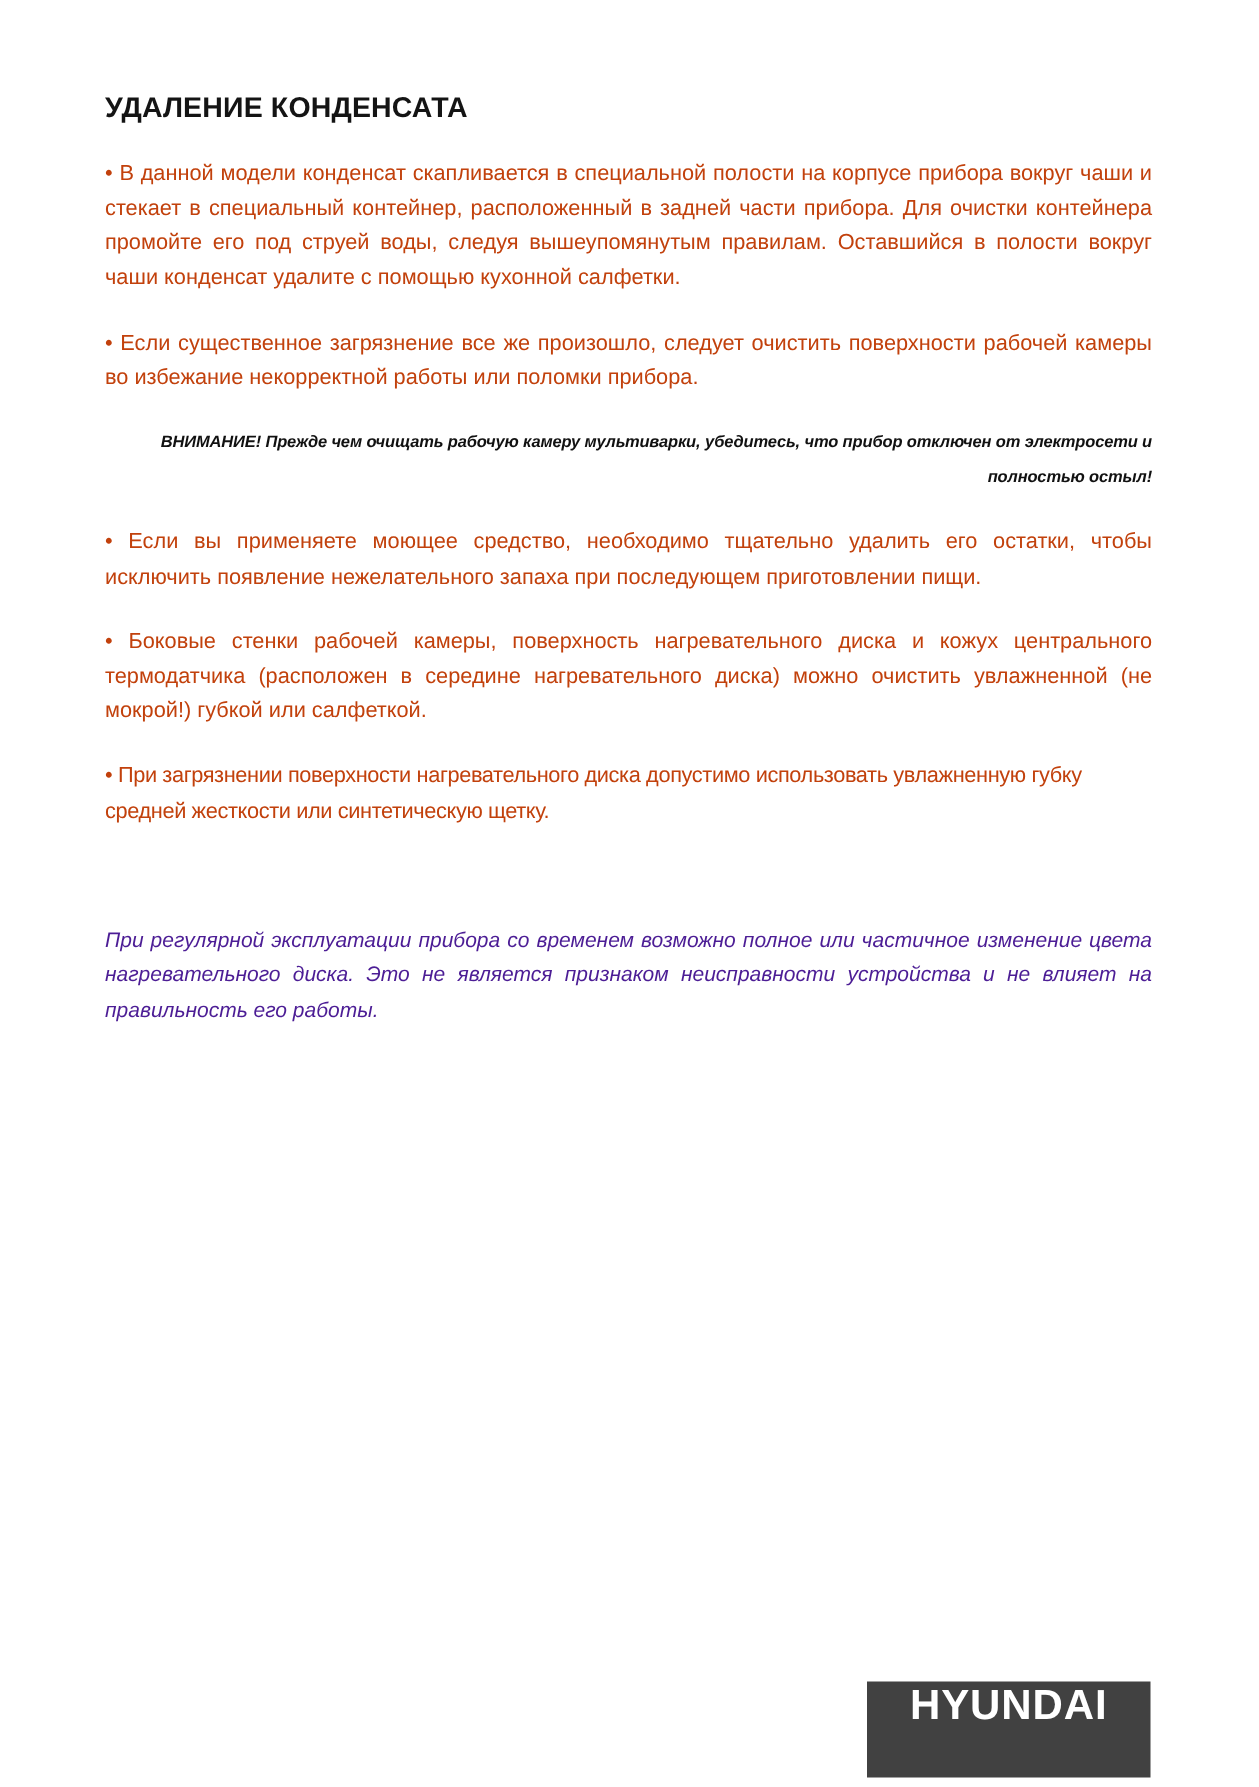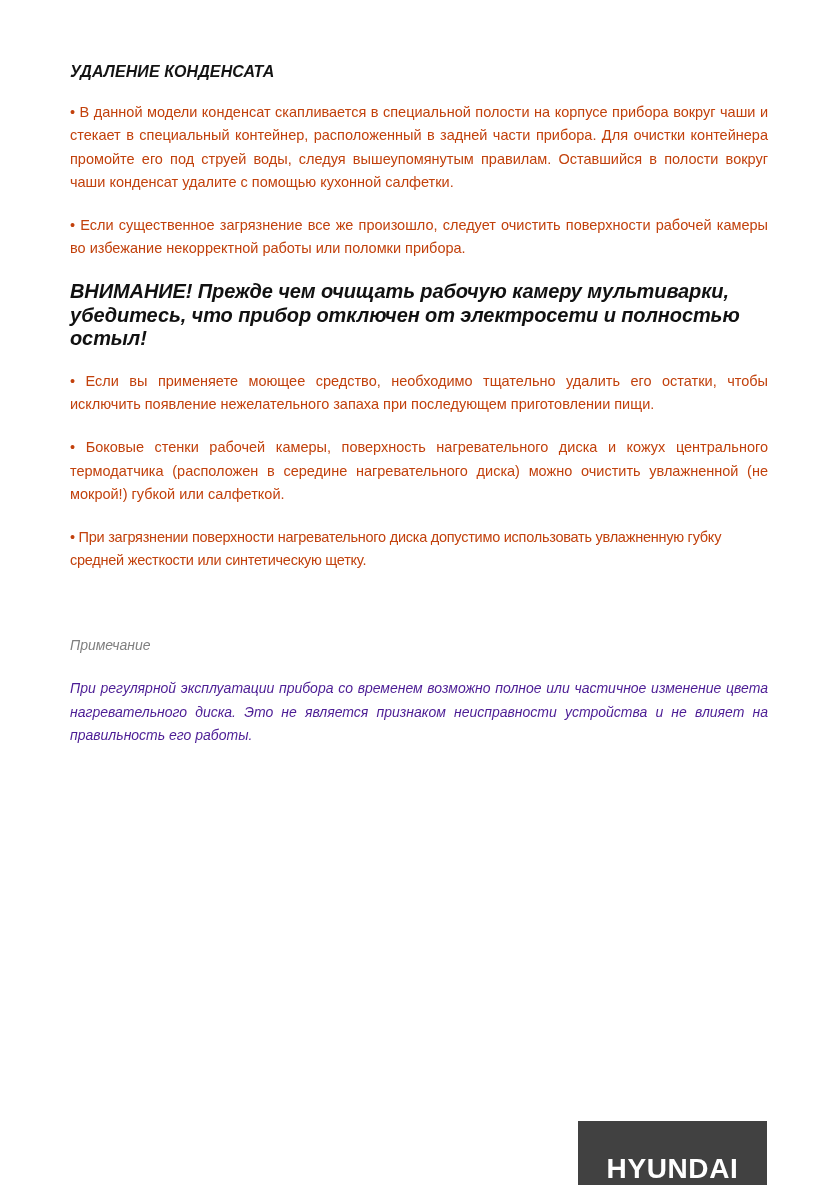--- a/index.html
+++ b/index.html
@@ -19,51 +19,50 @@
     overflow: hidden;
     box-sizing: border-box;
   }
   .content {
     position: absolute;
     left: 70px;
     top: 62px;
     width: 698px;
   }
   h2.section-heading {
-    font-size: 16px;
+    font-size: 19px;
     font-weight: bold;
     letter-spacing: 0.1px;
     margin: 0 0 20px 0;
     line-height: 1.2;
     color: #141414;
-    font-style: italic;
   }
   h2.section-heading.spaced-top {
     margin-top: 26px;
   }
   p.body-par {
     font-size: 14.5px;
     line-height: 23.2px;
     margin: 0 0 20px 0;
     text-align: justify;
     color: #c2410c;
     font-weight: 500;
   }
   p.body-par.condensed {
     font-stretch: semi-condensed;
     letter-spacing: -0.25px;
     text-align: left;
   }
   p.warning-par {
-    font-size: 20px;
+    font-size: 11px;
     line-height: 23.2px;
     margin: 0 0 20px 0;
     font-weight: bold;
     font-style: italic;
-    text-align: left;
+    text-align: right;
     color: #111111;
     letter-spacing: -0.1px;
   }
   .note-block {
     margin-top: 62px;
   }
   p.note-title {
     font-size: 14px;
     line-height: 23px;
     margin: 0 0 20px 0;
@@ -79,21 +78,21 @@
     text-align: justify;
   }
   .logo-box {
     position: absolute;
     left: 578px;
     top: 1121px;
     width: 189px;
     height: 64px;
     background: #414141;
     display: flex;
-    align-items: flex-end;
+    align-items: flex-start;
     justify-content: center;
   }
   .logo-text {
     color: #ffffff;
     font-size: 28px;
     font-weight: bold;
     letter-spacing: 0.6px;
     font-family: "Liberation Sans", sans-serif;
   }
 </style>
@@ -115,21 +114,20 @@
     <p class="warning-par">ВНИМАНИЕ! Прежде чем очищать рабочую камеру мультиварки, убедитесь, что прибор отключен от электросети и полностью остыл!</p>
 
     <p class="body-par">• Если вы применяете моющее средство, необходимо тщательно удалить его остатки, чтобы исключить появление нежелательного запаха при последующем приготовлении пищи.</p>
 
     <p class="body-par">• Боковые стенки рабочей камеры, поверхность нагревательного диска и кожух центрального термодатчика (расположен в середине нагревательного диска) можно очистить увлажненной (не мокрой!) губкой или салфеткой.</p>
 
 
     <p class="body-par condensed">• При загрязнении поверхности нагревательного диска допустимо использовать увлажненную губку средней жесткости или синтетическую щетку.</p>
 
     <div class="note-block">
-      <p class="note-title">Примечание</p>
       <p class="note-body">При регулярной эксплуатации прибора со временем возможно полное или частичное изменение цвета нагревательного диска. Это не является признаком неисправности устройства и не влияет на правильность его работы.</p>
     </div>
 
   </div>
 
   <div class="logo-box">
     <span class="logo-text">HYUNDAI</span>
   </div>
 
 </div>

